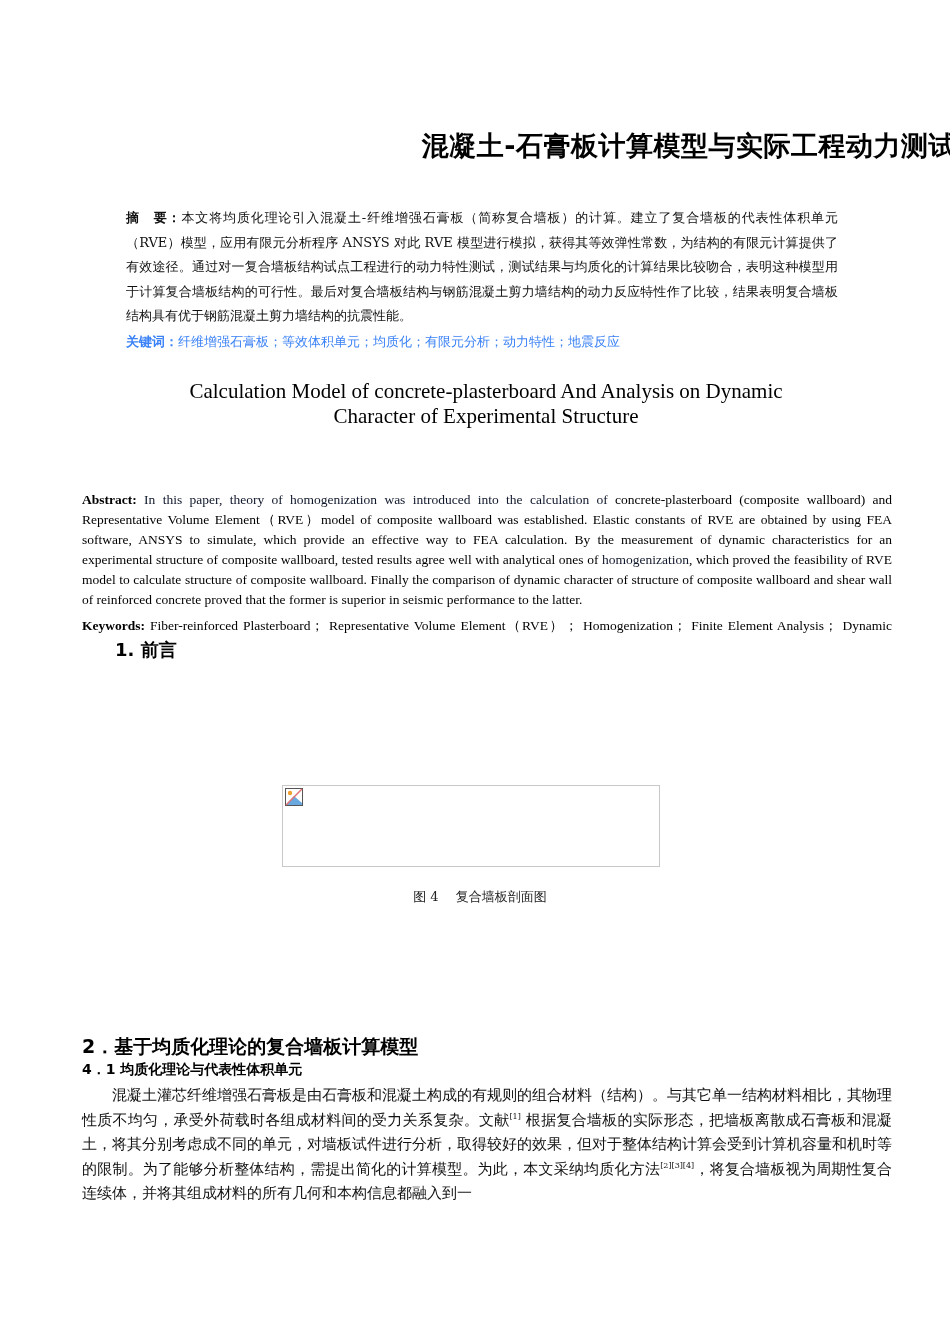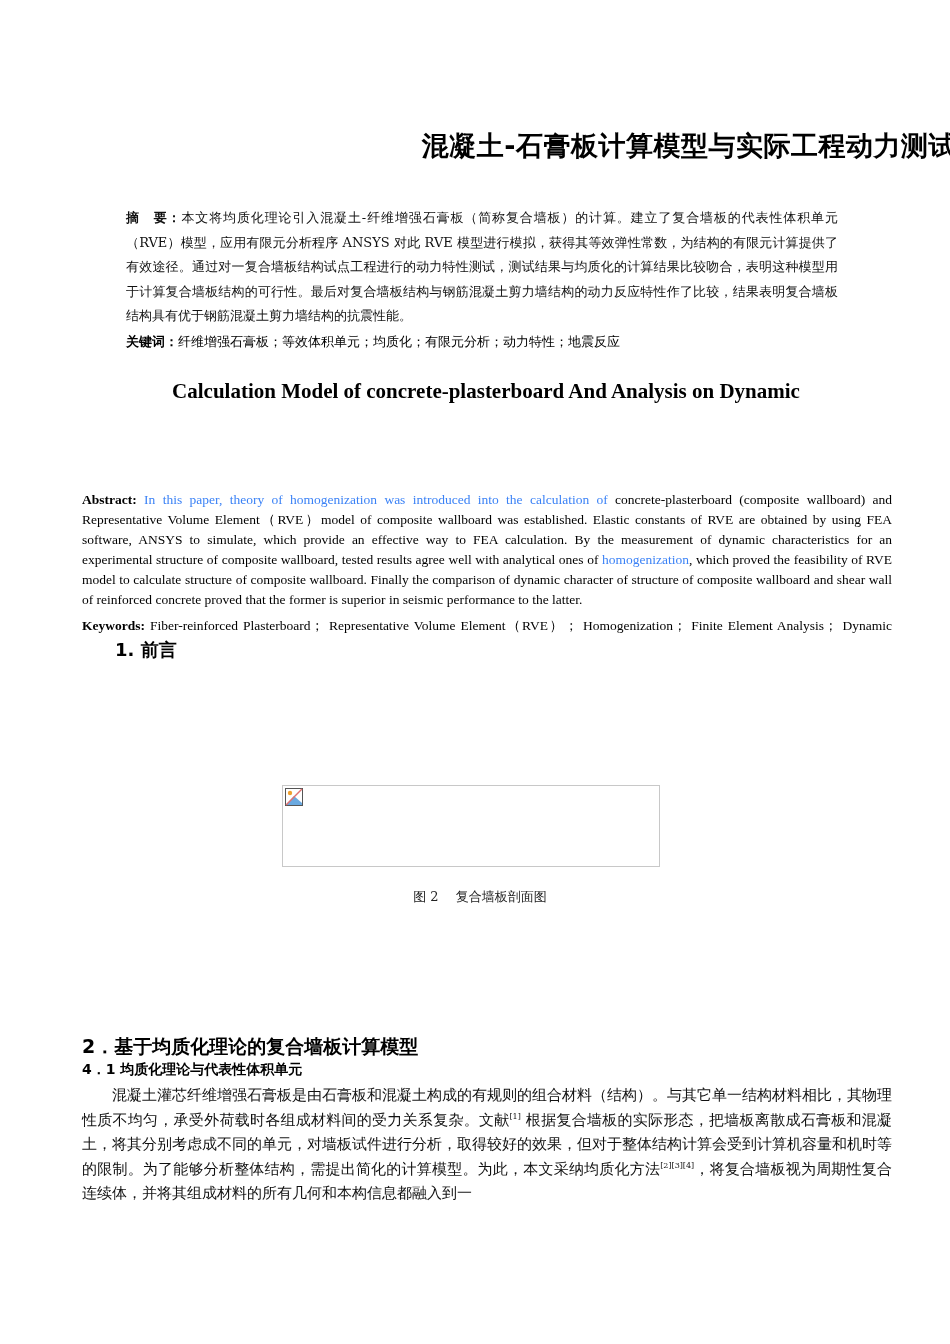--- a/index.html
+++ b/index.html
@@ -16,36 +16,36 @@
     font-size: 27px; font-weight: bold; letter-spacing: 0.5px; margin-left: 6px;
   }
 
   .cn-abstract {
     position: absolute; left: 126px; top: 206px; width: 712px;
     font-size: 13px; line-height: 24.5px; text-align: justify; color: #111;
   }
   .cn-abstract .lbl { font-family: "DejaVu Sans", "Liberation Sans", sans-serif; font-weight: bold; }
   .cn-keywords {
     position: absolute; left: 126px; top: 331px; width: 712px;
-    font-size: 13px; line-height: 22px; color: #000000;
+    font-size: 13px; line-height: 22px; color: #3b82f6;
   }
   .cn-keywords .lbl { font-family: "DejaVu Sans", "Liberation Sans", sans-serif; font-weight: bold; }
 
   .en-title {
     position: absolute; left: 150px; top: 379px; width: 672px; text-align: center;
-    font-family: "Liberation Serif", serif; font-size: 21px; line-height: 25px; font-weight: bold;
+    font-family: "Liberation Serif", serif; font-size: 21px; line-height: 25px;
   }
 
   .en-abstract {
     position: absolute; left: 82px; top: 490px; width: 810px;
     font-family: "Liberation Serif", serif; font-size: 13.5px; line-height: 20px;
     text-align: justify;
   }
   .en-abstract .lbl { font-weight: bold; }
-  .en-abstract .grey { color: #3b82f6; }
+  .en-abstract .grey { color: #0f172a; }
 
   .en-keywords {
     position: absolute; left: 82px; top: 614px; width: 810px;
     font-family: "Liberation Serif", serif; font-size: 13.5px; line-height: 24px;
     text-align: justify;
   }
   .en-keywords .lbl { font-weight: bold; }
   .h1-inline {
     font-family: "DejaVu Sans", "Liberation Sans", sans-serif;
     font-size: 18px; font-weight: bold; margin-left: 33px;
@@ -88,36 +88,37 @@
 <div class="page">
 
   <div class="title">混凝土-石膏板计算模型与实际工程动力测试</div>
 
   <div class="cn-abstract"><span class="lbl">摘　要：</span><span>本文将均质化理论引入混凝土-纤维增强石膏板（简称复合墙板）的计算。建立了复合墙板的代表性体积单元（RVE）模型，应用有限元分析程序 ANSYS 对此 RVE 模型进行模拟，获得其等效弹性常数，为结构的有限元计算提供了有效途径。通过对一复合墙板结构试点工程进行的动力特性测试，测试结果与均质化的计算结果比较吻合，表明这种模型用于计算复合墙板结构的可行性。最后对复合墙板结构与钢筋混凝土剪力墙结构的动力反应特性作了比较，结果表明复合墙板结构具有优于钢筋混凝土剪力墙结构的抗震性能。</span></div>
 
   <div class="cn-keywords"><span class="lbl">关键词：</span><span>纤维增强石膏板；等效体积单元；均质化；有限元分析；动力特性；地震反应</span></div>
 
   <div class="en-title">
     <div>Calculation Model of concrete-plasterboard And Analysis on Dynamic</div>
+    <div>Character of Experimental Structure</div>
   </div>
 
   <div class="en-abstract"><span class="lbl">Abstract:</span><span class="grey"> In this paper, theory of homogenization was introduced into the calculation of</span><span> concrete-plasterboard (composite wallboard) and Representative Volume Element（RVE）model of composite wallboard was established. Elastic constants of RVE are obtained by using FEA software, ANSYS to simulate, which provide an effective way to FEA calculation. By the measurement of dynamic characteristics for an experimental structure of composite wallboard, tested results agree well with analytical ones of </span><span class="grey">homogenization</span><span>, which proved the feasibility of RVE model to calculate structure of composite wallboard. Finally the comparison of dynamic character of structure of composite wallboard and shear wall of reinforced concrete proved that the former is superior in seismic performance to the latter.</span></div>
 
   <div class="en-keywords"><span class="lbl">Keywords:</span><span> Fiber-reinforced Plasterboard； Representative Volume Element（RVE）； Homogenization； Finite Element Analysis； Dynamic </span><span class="h1-inline">1. 前言</span></div>
 
 
   <div class="figure-box">
     <svg class="broken-img-icon" viewBox="0 0 18 18">
       <rect x="0.5" y="0.5" width="17" height="17" fill="#fff" stroke="#555" stroke-width="1"></rect>
       <polygon points="1,17 9,8 17,15 17,17" fill="#6aa9e0"></polygon>
       <circle cx="5" cy="5" r="2.2" fill="#f0a030"></circle>
       <line x1="1" y1="17" x2="17" y2="1" stroke="#e07070" stroke-width="1.5"></line>
     </svg>
   </div>
-  <div class="fig-caption">图 2　 复合墙板剖面图</div>
+  <div class="fig-caption">图 4　 复合墙板剖面图</div>
 
 
   <div class="h2">2．基于均质化理论的复合墙板计算模型</div>
   <div class="h3">4．1  均质化理论与代表性体积单元</div>
 
   <div class="body-text indent" style="top:1083px;"><span>混凝土灌芯纤维增强石膏板是由石膏板和混凝土构成的有规则的组合材料（结构）。与其它单一结构材料相比，其物理性质不均匀，承受外荷载时各组成材料间的受力关系复杂。文献</span><sup>[1]</sup><span> 根据复合墙板的实际形态，把墙板离散成石膏板和混凝土，将其分别考虑成不同的单元，对墙板试件进行分析，取得较好的效果，但对于整体结构计算会受到计算机容量和机时等的限制。为了能够分析整体结构，需提出简化的计算模型。为此，本文采纳均质化方法</span><sup>[2][3][4]</sup><span>，将复合墙板视为周期性复合连续体，并将其组成材料的所有几何和本构信息都融入到一</span></div>
 
 </div>
 
 </body></html>

